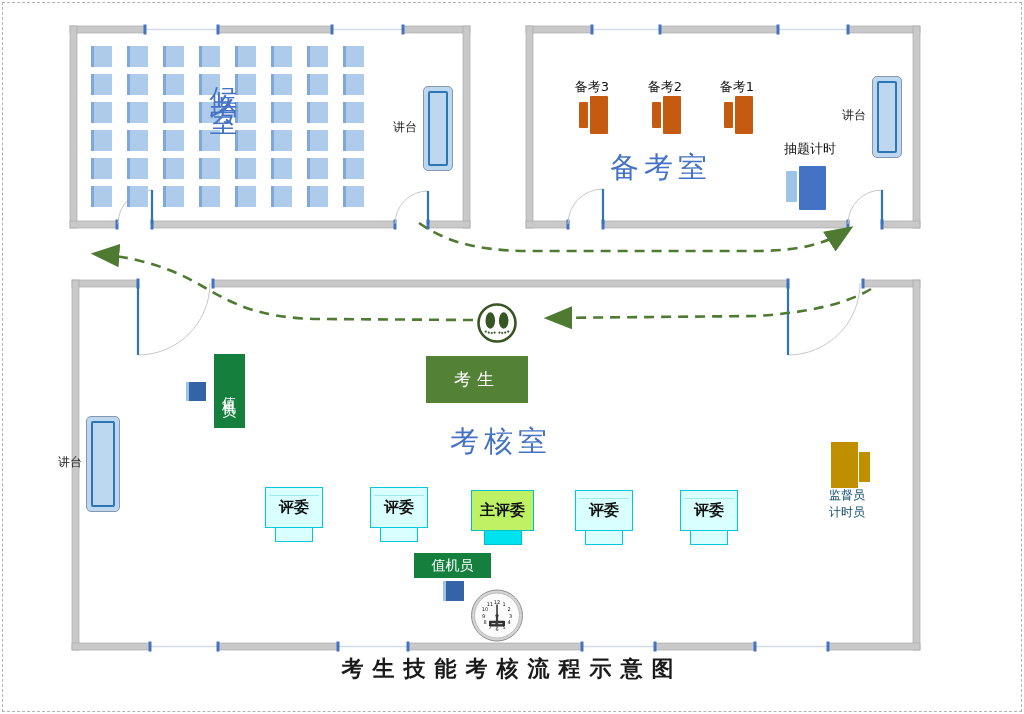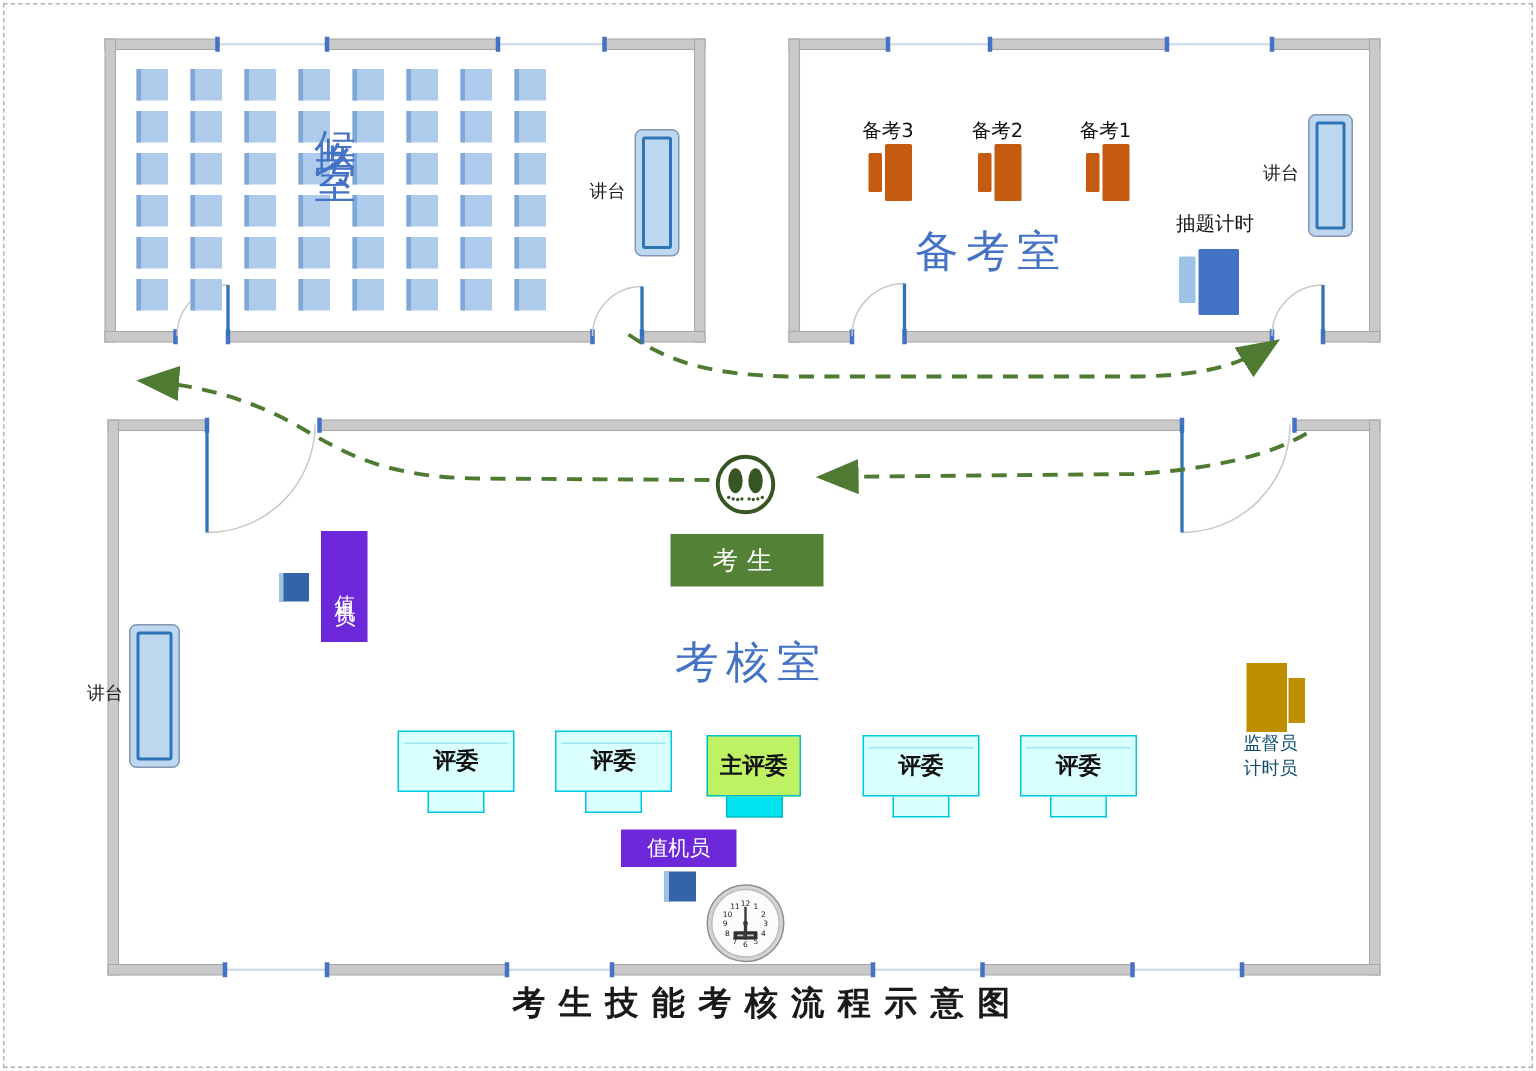--- a/index.html
+++ b/index.html
@@ -24,26 +24,26 @@
   .small-label{font-size:12px;color:#1a1a1a;white-space:nowrap;}
 
   
   .desk-o{background:#C55A11;border-radius:1px;}
   .chair-o{background:#C55A11;border-radius:1px;}
   .desk-b{background:#4472C4;border-radius:1px;}
   .chair-b{background:#9DC3E6;border-radius:1px;}
   .desk-label{font-size:13px;color:#111;white-space:nowrap;text-align:center;}
 
   
-  .op-box{background:#6d28d9;color:#fff;display:flex;align-items:center;justify-content:center;font-size:14px;}
+  .op-box{background:#15803d;color:#fff;display:flex;align-items:center;justify-content:center;font-size:14px;}
   .op-box.vert{writing-mode:vertical-rl;letter-spacing:4px;}
   .computer{background:#3563A8;border-left:3px solid #9DC3E6;box-sizing:border-box;}
   .candidate{background:#538135;color:#fff;display:flex;align-items:center;justify-content:center;
              font-size:17px;letter-spacing:6px;}
-  .judge{position:absolute;width:78px;text-align:center;}
+  .judge{position:absolute;width:58px;text-align:center;}
   .judge .desk{position:relative;z-index:2;height:39px;background:#D9FFFF;border:1px solid #00C8DC;
                display:flex;align-items:center;justify-content:center;font-weight:bold;font-size:15px;color:#111;}
   .judge .desk::before{content:"";position:absolute;left:3px;right:3px;top:7px;border-top:1px solid #9FE9F2;}
   .judge .tab{position:relative;z-index:1;width:38px;height:16px;margin:-2px auto 0;
               background:#D9FFFF;border:1px solid #00C8DC;border-top:none;box-sizing:border-box;}
   .judge.chief .desk{background:#bef264;border-color:#00BFCB;}
   .judge.chief .desk::before{display:none;}
   .judge.chief .tab{background:#00E3EE;border-color:#00BFCB;}
   .gold{background:#BF8F00;}
   .sup-label{font-size:12px;line-height:1.45;color:#0c4a6e;white-space:nowrap;}
@@ -287,21 +287,21 @@
     <div class="abs room-label" style="left:450px;top:422px;">考核室</div>
 
     <div class="abs small-label" style="left:58px;top:454px;">讲台</div>
     <div class="abs podium" style="left:86px;top:416px;width:34px;height:96px;">
         <div class="inner"></div>
       </div>
 
     <div class="abs computer" style="left:186px;top:382px;width:20px;height:19px;"></div>
     <div class="abs op-box vert" style="left:214px;top:354px;width:31px;height:74px;">值机员</div>
 
-    <div class="abs candidate" style="left:447px;top:356px;width:102px;height:35px;">考生</div>
+    <div class="abs candidate" style="left:426px;top:356px;width:102px;height:47px;">考生</div>
 
     <div class="judge" style="left:265px;top:487px;">
       <div class="desk">评委</div>
         <div class="tab"></div>
     </div>
     <div class="judge" style="left:370px;top:487px;">
       <div class="desk">评委</div>
         <div class="tab"></div>
     </div>
     <div class="judge chief" style="left:471px;top:490px;width:63px;">

